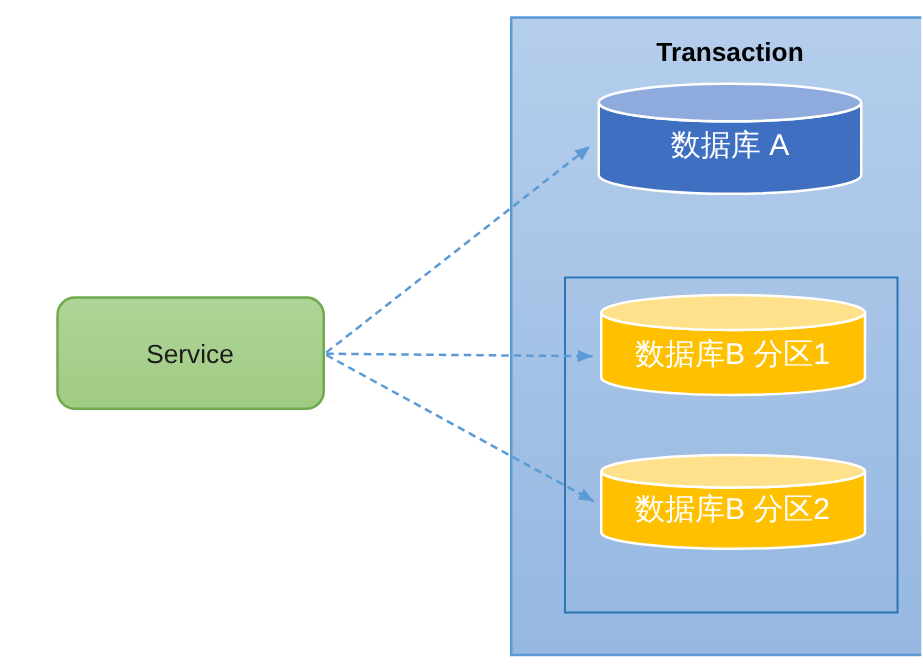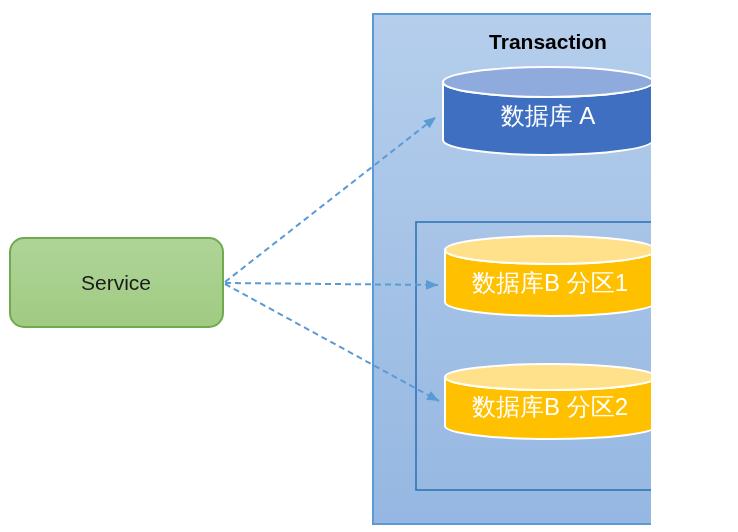--- a/index.html
+++ b/index.html
@@ -1,22 +1,23 @@
 <!DOCTYPE html>
 <html><head>
 <meta charset="utf-8">
 <style>
   html, body { margin: 0; padding: 0; background: #ffffff; }
   .stage {
     position: relative;
-    width: 651px;
+    width: 701px;
     height: 532px;
     background: #ffffff;
     overflow: hidden;
     font-family: "Liberation Sans", "DejaVu Sans", sans-serif;
+    padding-left: 36px;
   }
   svg { display: block; }
   .title-text {
     font-family: "Liberation Sans", "DejaVu Sans", sans-serif;
     font-size: 21px;
     font-weight: bold;
     fill: #000000;
   }
   .service-text {
     font-family: "Liberation Sans", "DejaVu Sans", sans-serif;

